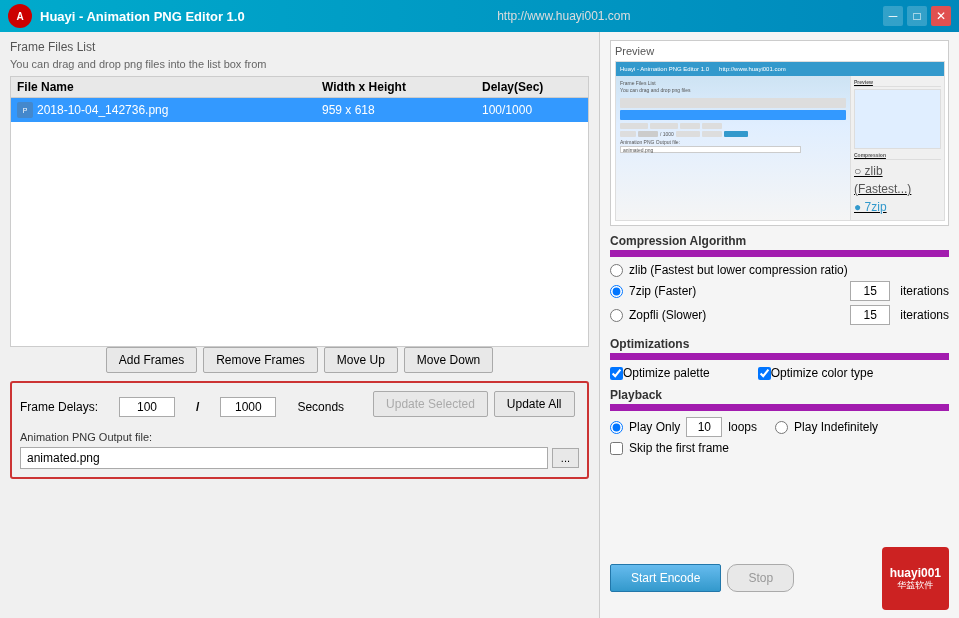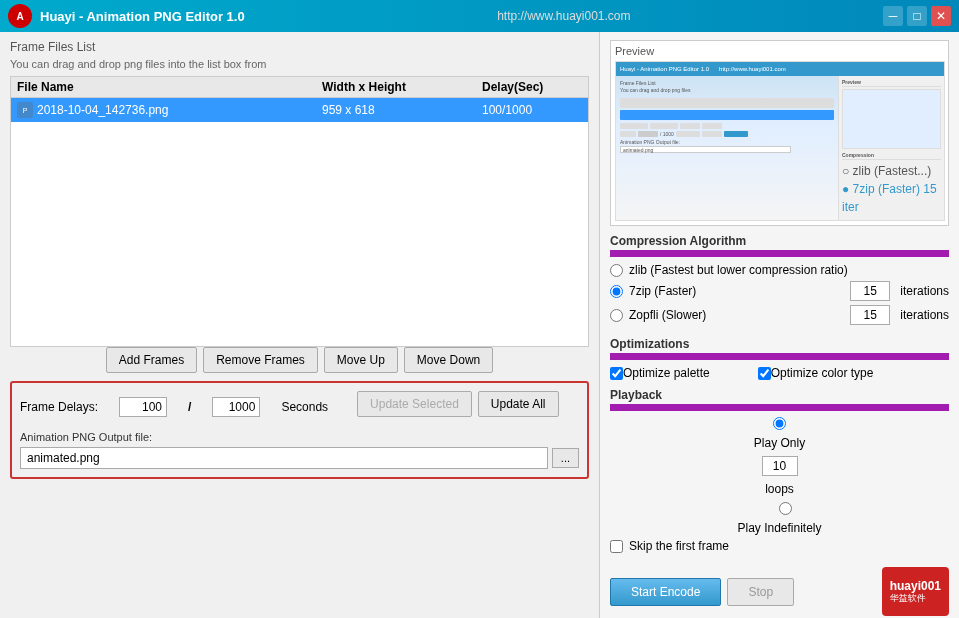--- a/index.html
+++ b/index.html
@@ -110,24 +110,24 @@
     }
 
     .frame-delay-row {
       display: flex;
       align-items: center;
       gap: 21px;
       margin-bottom: 8px;
     }
     .frame-delay-row label { white-space: nowrap; }
     .frame-input {
-      width: 48px;
+      width: 56px;
       border: 1px solid #aaa;
       padding: 2px 4px;
-      text-align: right;
+      text-align: center;
     }
     .delay-sep { font-weight: bold; }
 
     .output-label { font-size: 11px; color: #333; margin-bottom: 4px; }
     .output-row { display: flex; gap: 4px; align-items: center; }
     .output-input {
       flex: 1;
       border: 1px solid #aaa;
       padding: 3px 6px;
       background: white;
@@ -185,21 +185,21 @@
       width: 100%;
       position: absolute; top: 0;
       display: flex; align-items: center; padding: 0 4px;
     }
     .preview-minibar-text { color: white; font-size: 6px; }
     .preview-content-area {
       position: absolute; top: 14px; left: 0; right: 0; bottom: 0;
       display: flex;
     }
     .preview-left-content { flex: 1; padding: 4px; }
-    .preview-right-content { width: 106px; background: #f0f0f0; border-left: 1px solid #ddd; }
+    .preview-right-content { width: 94px; background: #f0f0f0; border-left: 1px solid #ddd; text-decoration: underline; }
     .preview-mini-text { font-size: 5px; color: #555; line-height: 1.4; }
     .preview-mini-list { margin-top: 4px; }
     .preview-mini-item {
       height: 10px; background: #ddd; margin-bottom: 2px; border-radius: 1px;
     }
     .preview-mini-item.selected { background: #3399ff; }
     .preview-mini-controls { font-size: 5px; color: #555; margin-top: 2px; }
 
     .compression-section { }
     .section-group-title {
@@ -212,21 +212,21 @@
     .iterations-input {
       width: 40px; border: 1px solid #aaa; padding: 2px 4px; text-align: center; margin-left: auto; margin-right: 4px;
     }
     .iterations-label { white-space: nowrap; }
 
     .optimizations-section { }
     .checkbox-row { display: flex; align-items: center; gap: 8px; }
     .checkbox-item { display: flex; align-items: center; }
 
     .playback-section { }
-    .playback-row { display: flex; align-items: center; gap: 6px; margin-bottom: 4px; flex-direction: column; }
+    .playback-row { display: flex; align-items: center; gap: 6px; margin-bottom: 4px; }
     .loops-input { width: 36px; border: 1px solid #aaa; padding: 2px 4px; text-align: center; }
 
     .skip-row { display: flex; align-items: center; gap: 6px; }
 
     .bottom-bar {
       display: flex;
       align-items: center;
       justify-content: space-between;
       margin-top: auto;
       padding-top: 6px;
@@ -241,31 +241,31 @@
       font-size: 12px;
       border-radius: 2px;
     }
     .stop-btn {
       padding: 6px 20px;
       background: #e8e8e8;
       border: 1px solid #aaa;
       color: #999;
       cursor: default;
       font-size: 12px;
-      border-radius: 2px;
+      border-radius: 10px;
     }
 
     .huayi-logo {
       background: #cc2222;
       color: white;
       font-size: 16px;
       font-weight: bold;
-      padding: 12px 8px;
+      padding: 19px 8px;
       border-radius: 4px;
-      text-align: left;
+      text-align: center;
       line-height: 1.2;
     }
     .huayi-logo .sub { font-size: 9px; font-weight: normal; }
   </style>
 </head>
 <body>
 
 <div class="title-bar">
   <div class="title-bar-left">
     <div class="title-bar-logo">A</div>

